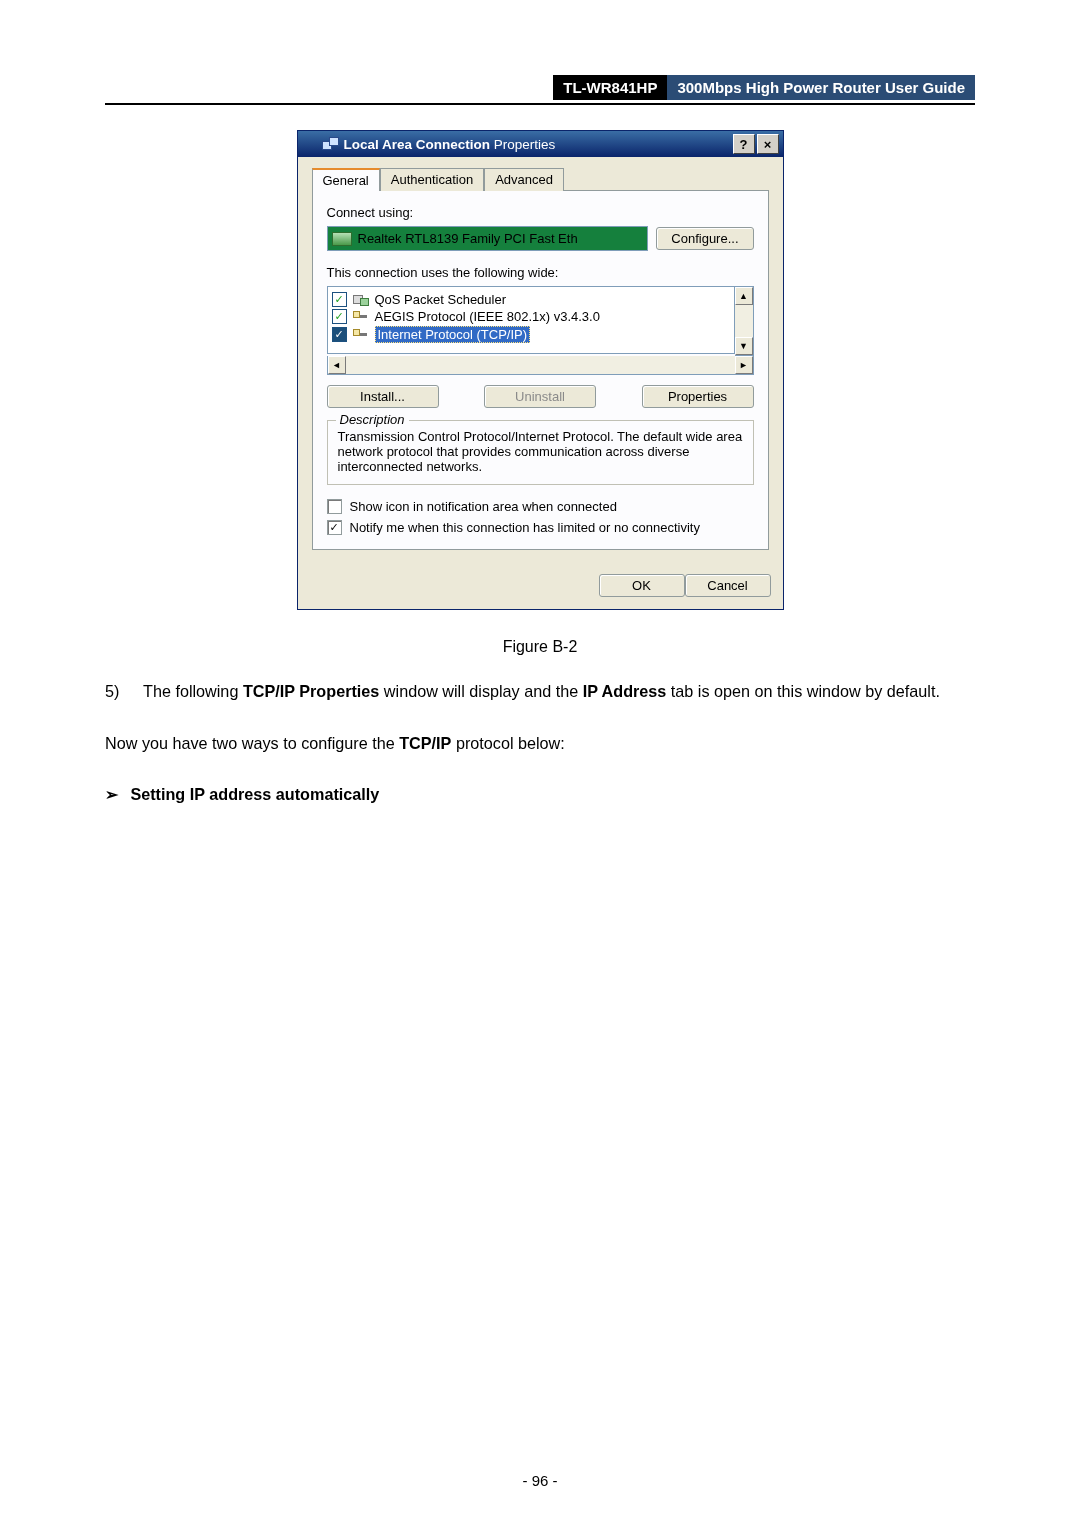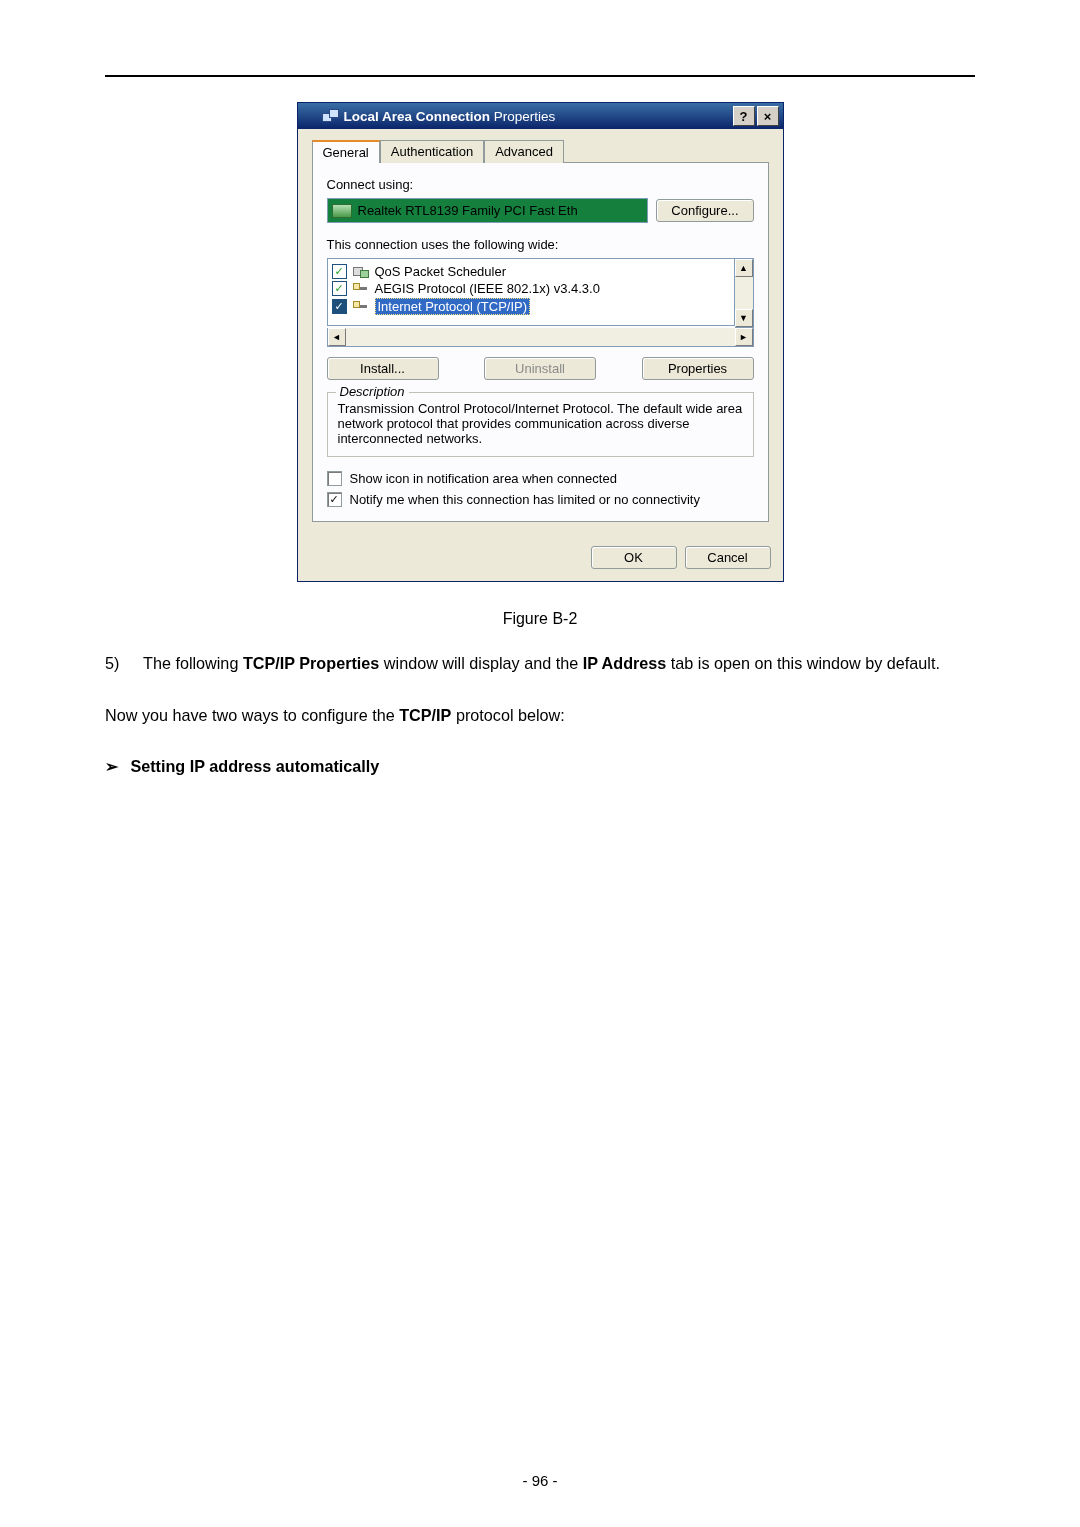--- a/index.html
+++ b/index.html
@@ -259,21 +259,21 @@
   }
   .check-box {
     width:13px; height:13px;
     border:1px solid #919b9c;
     box-shadow: inset 1px 1px #7a7a7a;
     background:#fff;
     display:flex;align-items:center;justify-content:center;
     font-size:11px;
   }
   .footer-btns {
-    display:flex; justify-content:flex-end; gap:8px;
+    display:flex; justify-content:flex-end; gap:0;
     padding:10px 12px 12px 12px;
   }
   .footer-btns .btn { min-width:86px; }
 
   
   .caption {
     text-align:center;
     font-size:16px;
     margin-top:28px;
     margin-bottom:22px;
@@ -302,20 +302,24 @@
     left:0; right:0;
     text-align:center;
     font-size:15px;
   }
 </style>
 </head>
 <body>
 
 <div class="page">
 
+  <div class="header">
+    <div class="header-model">TL-WR841HP</div>
+    <div class="header-title">300Mbps High Power Router User Guide</div>
+  </div>
   <div class="header-rule"></div>
 
   <div class="dialog-wrap">
     <div class="dialog">
       <div class="titlebar">
         <span class="conn-icon"></span>
         <span class="title">
           <span class="lac">Local Area Connection</span><span class="props">   Properties</span>
         </span>
         <span class="spacer"></span>

